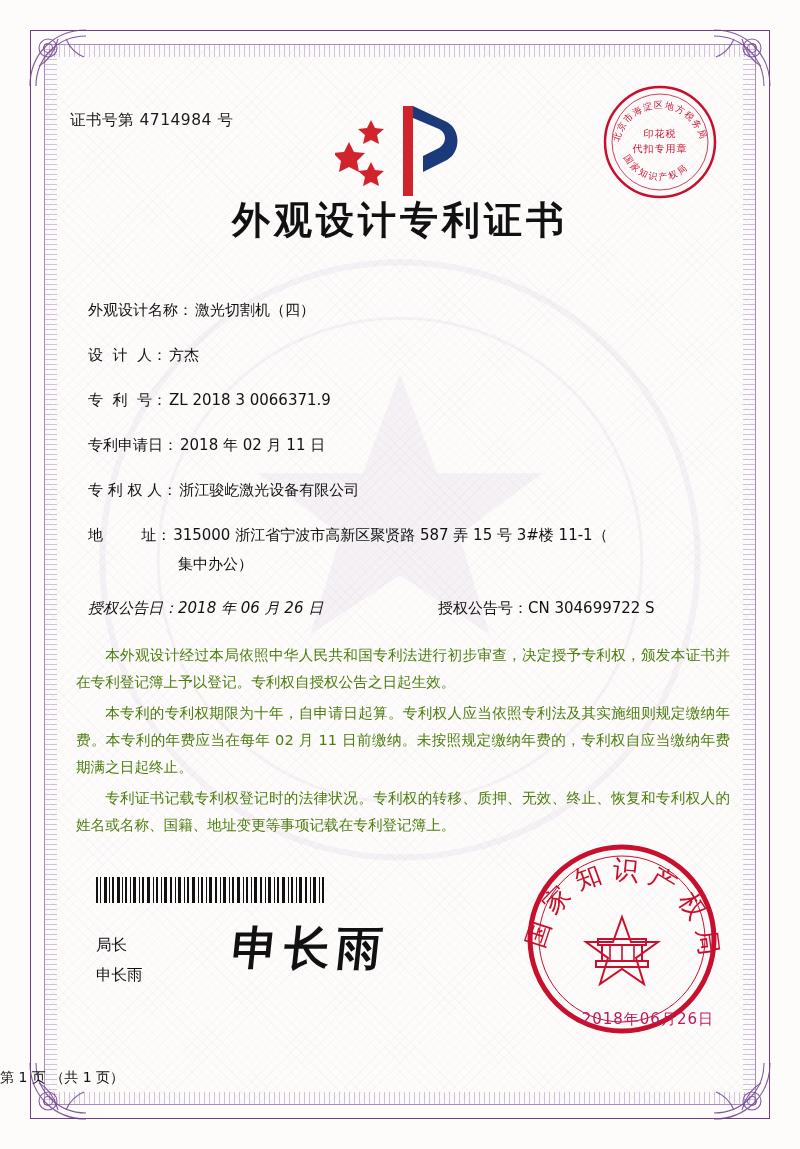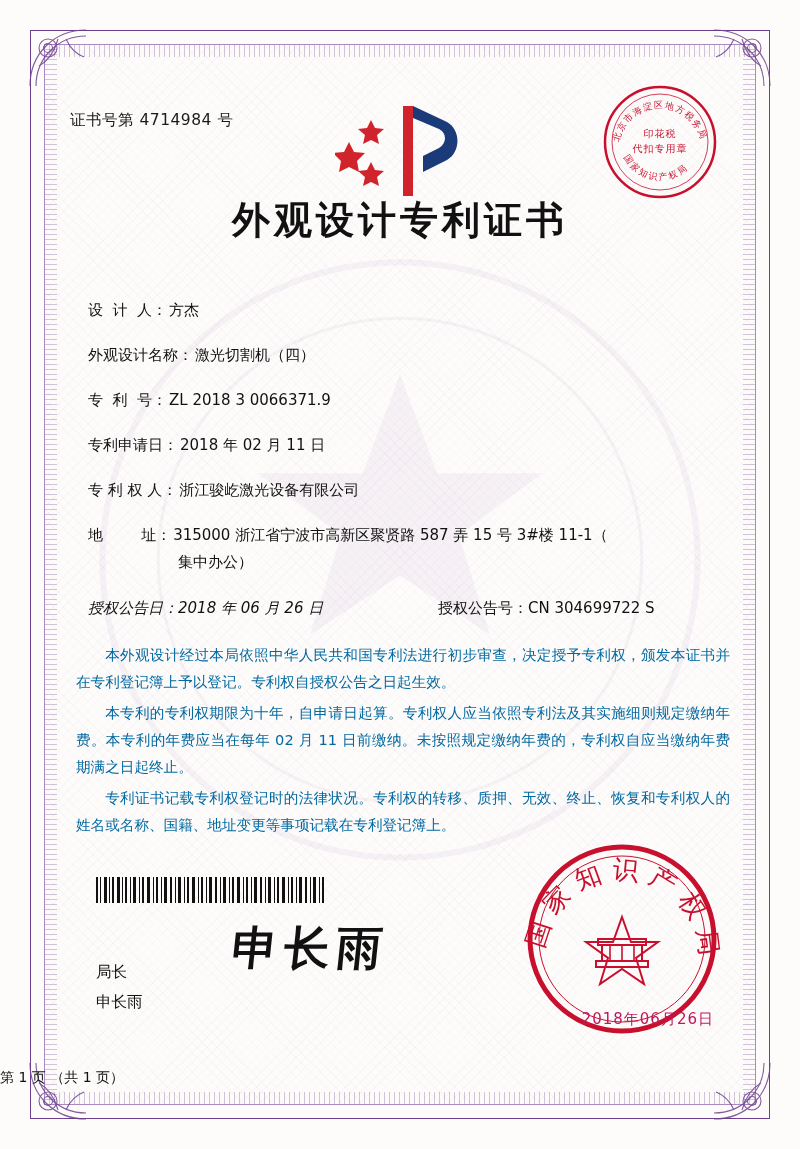--- a/index.html
+++ b/index.html
@@ -126,47 +126,46 @@
     margin-bottom: 16px;
     font-size: 15px;
   }
   .pub-left { flex: 0 0 350px; font-style: italic; }
   .pub-right { flex: 1 1 auto; }
   .addr-second {
     padding-left: 108px;
     margin-top: -16px;
     margin-bottom: 20px;
     font-size: 15px;
-    font-family: Liberation Mono, monospace;
   }
 
   .paras {
     margin-top: 22px;
     font-size: 14.6px;
     line-height: 1.85;
-    color: #0369a1;
+    color: #4d7c0f;
     padding-left: 6px;
   }
   .paras p {
     margin: 0 0 4px 0;
     text-indent: 2em;
     text-align: justify;
   }
 
   
   .barcode {
     position: absolute;
     left: 96px; top: 877px;
     width: 230px; height: 26px;
   }
 
   
   .sign-block {
     position: absolute;
-    left: 96px; top: 957px;
+    left: 96px; top: 930px;
     font-size: 15.5px;
     line-height: 1.95;
     color: #111;
   }
   .signature {
     position: absolute;
     left: 232px; top: 918px;
     font-family: "DejaVu Serif", serif;
     font-size: 46px;
     color: #111;
@@ -289,26 +288,26 @@
     <text x="60" y="70" font-size="10" fill="#c8102e" text-anchor="middle" letter-spacing="1">代扣专用章</text>
   </svg>
 
   <div class="content">
     <div class="cert-no">证书号第 4714984 号</div>
 
     <div class="title">外观设计专利证书</div>
 
     <div class="fields">
       <div class="field">
+        <span class="f-label">外观设计名称：</span>
+        <span class="f-value">激光切割机（四）</span>
+      </div>
+      <div class="field">
         <span class="f-label">设  计  人：</span>
         <span class="f-value">方杰</span>
-      </div>
-      <div class="field">
-        <span class="f-label">外观设计名称：</span>
-        <span class="f-value">激光切割机（四）</span>
       </div>
       <div class="field">
         <span class="f-label">专  利  号：</span>
         <span class="f-value">ZL 2018 3 0066371.9</span>
       </div>
       <div class="field">
         <span class="f-label">专利申请日：</span>
         <span class="f-value">2018 年 02 月 11 日</span>
       </div>
       <div class="field">

